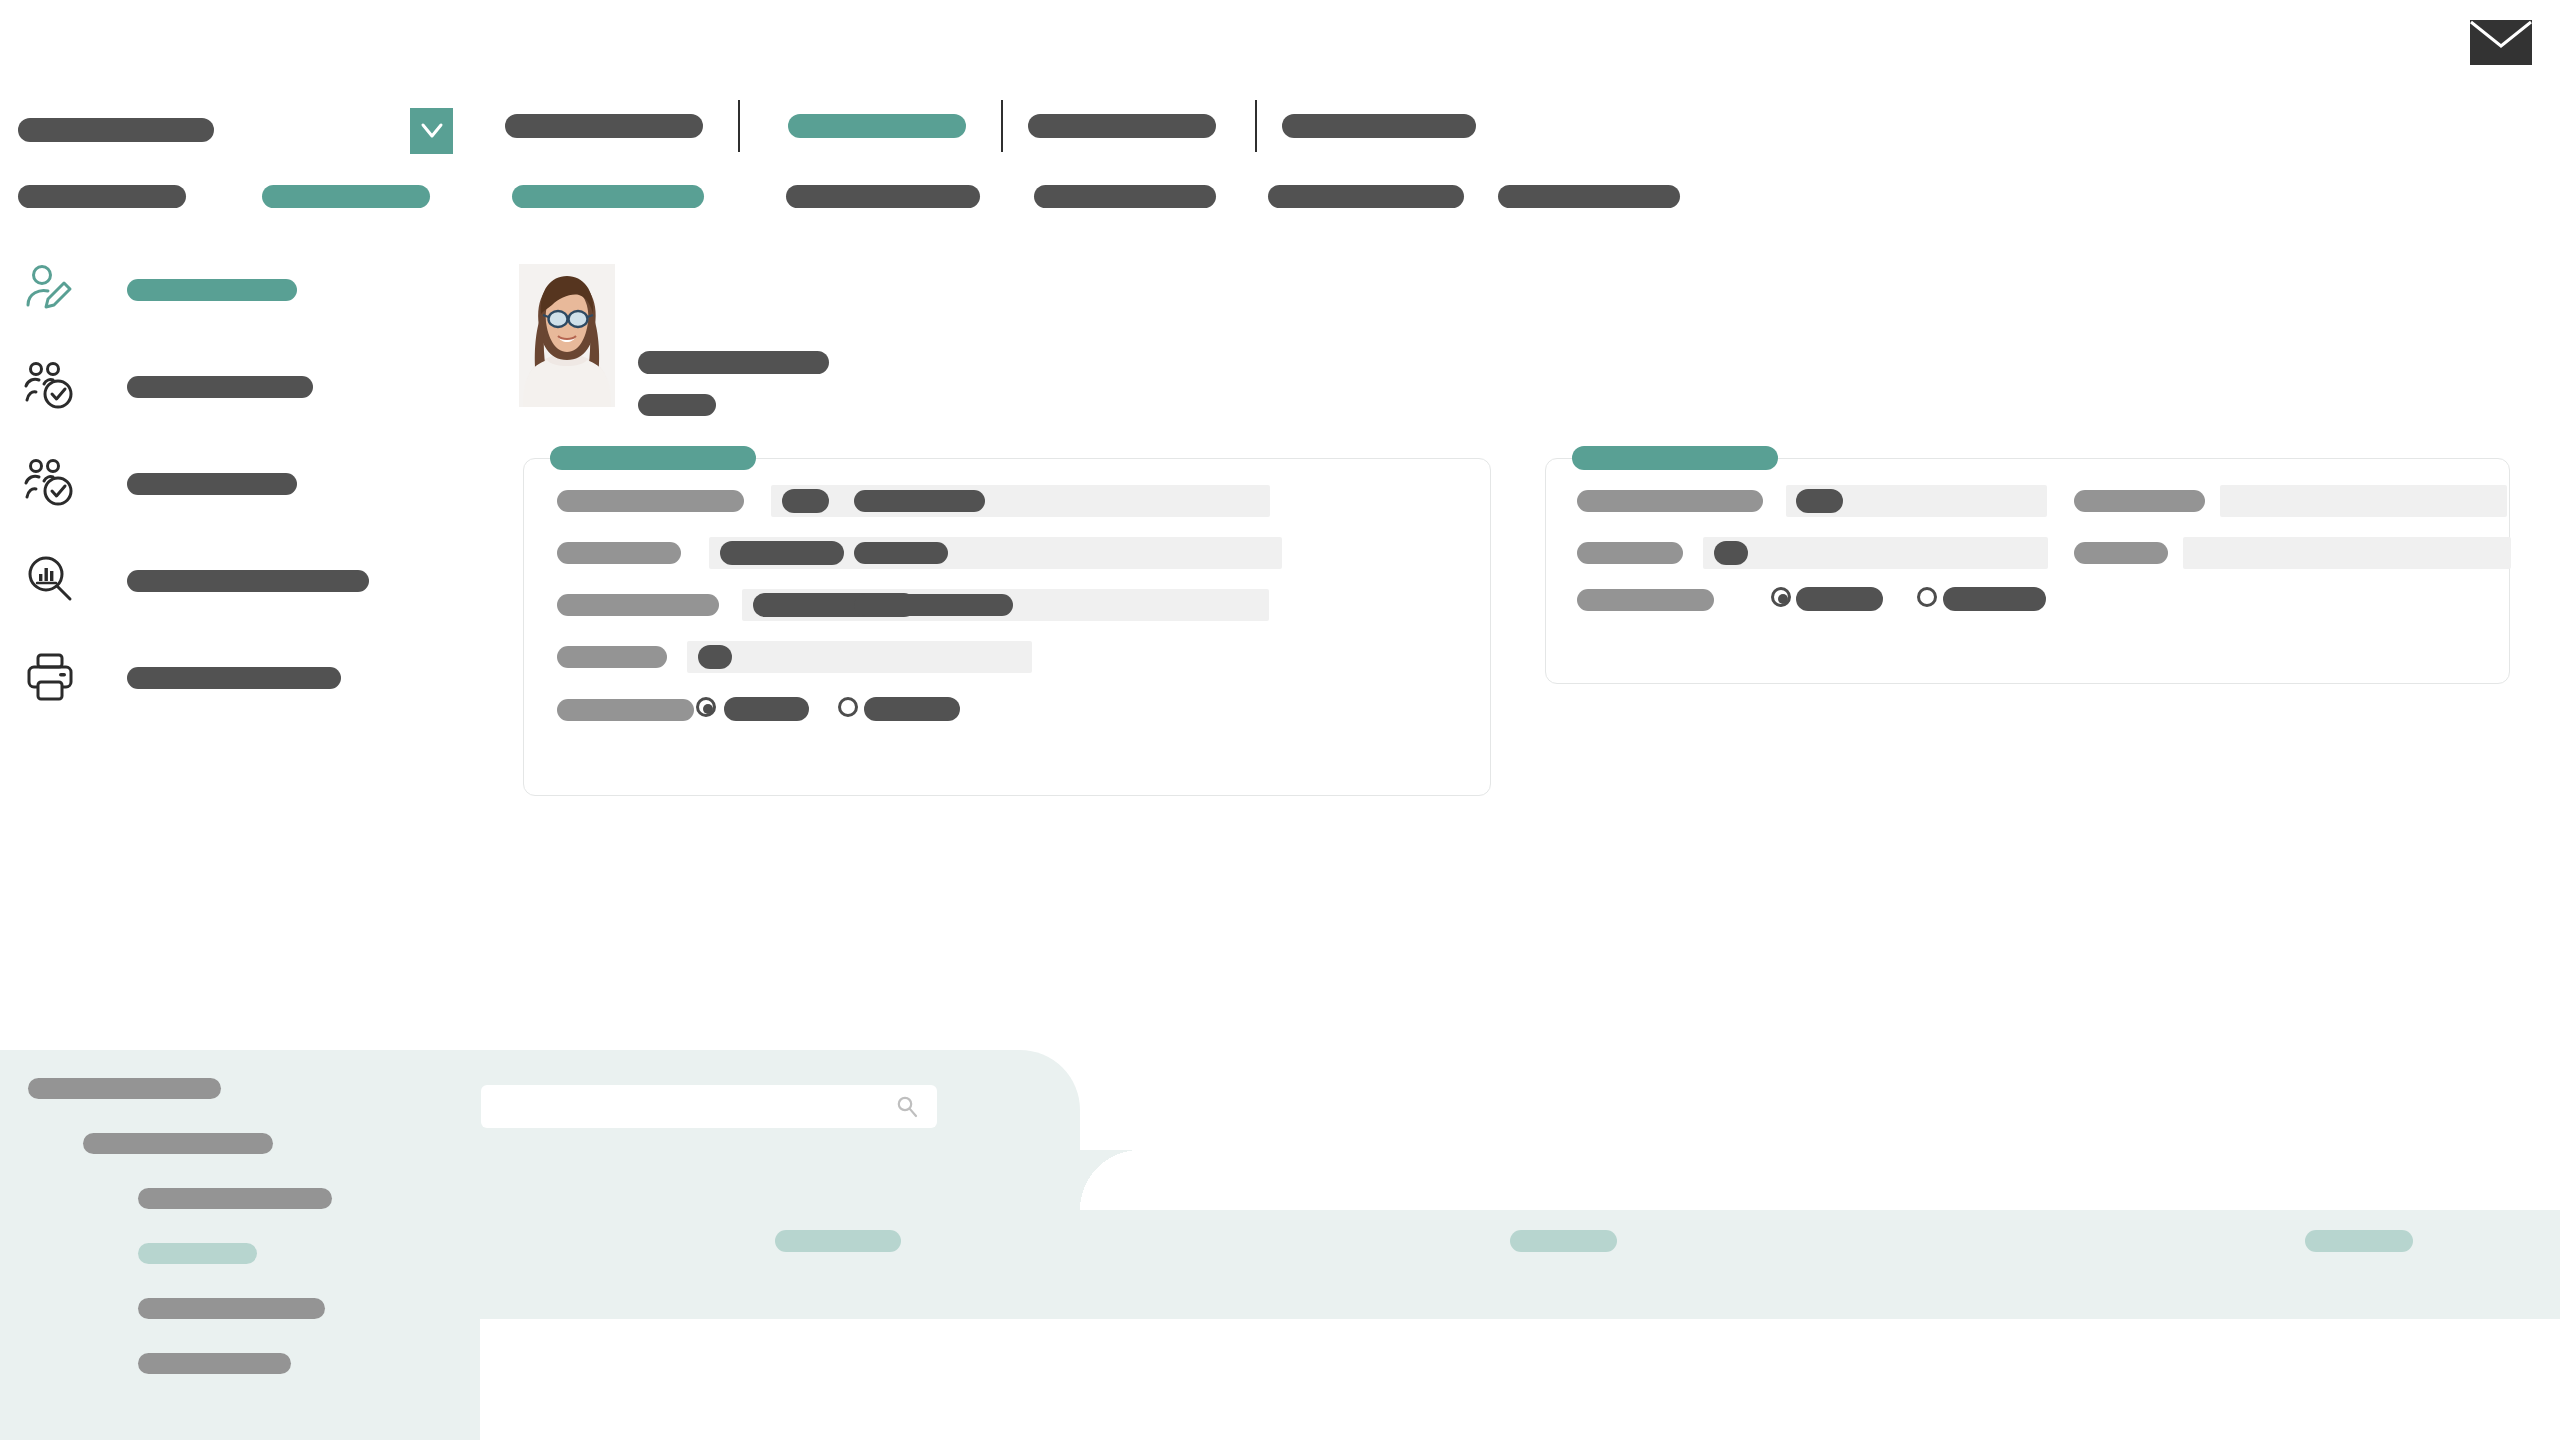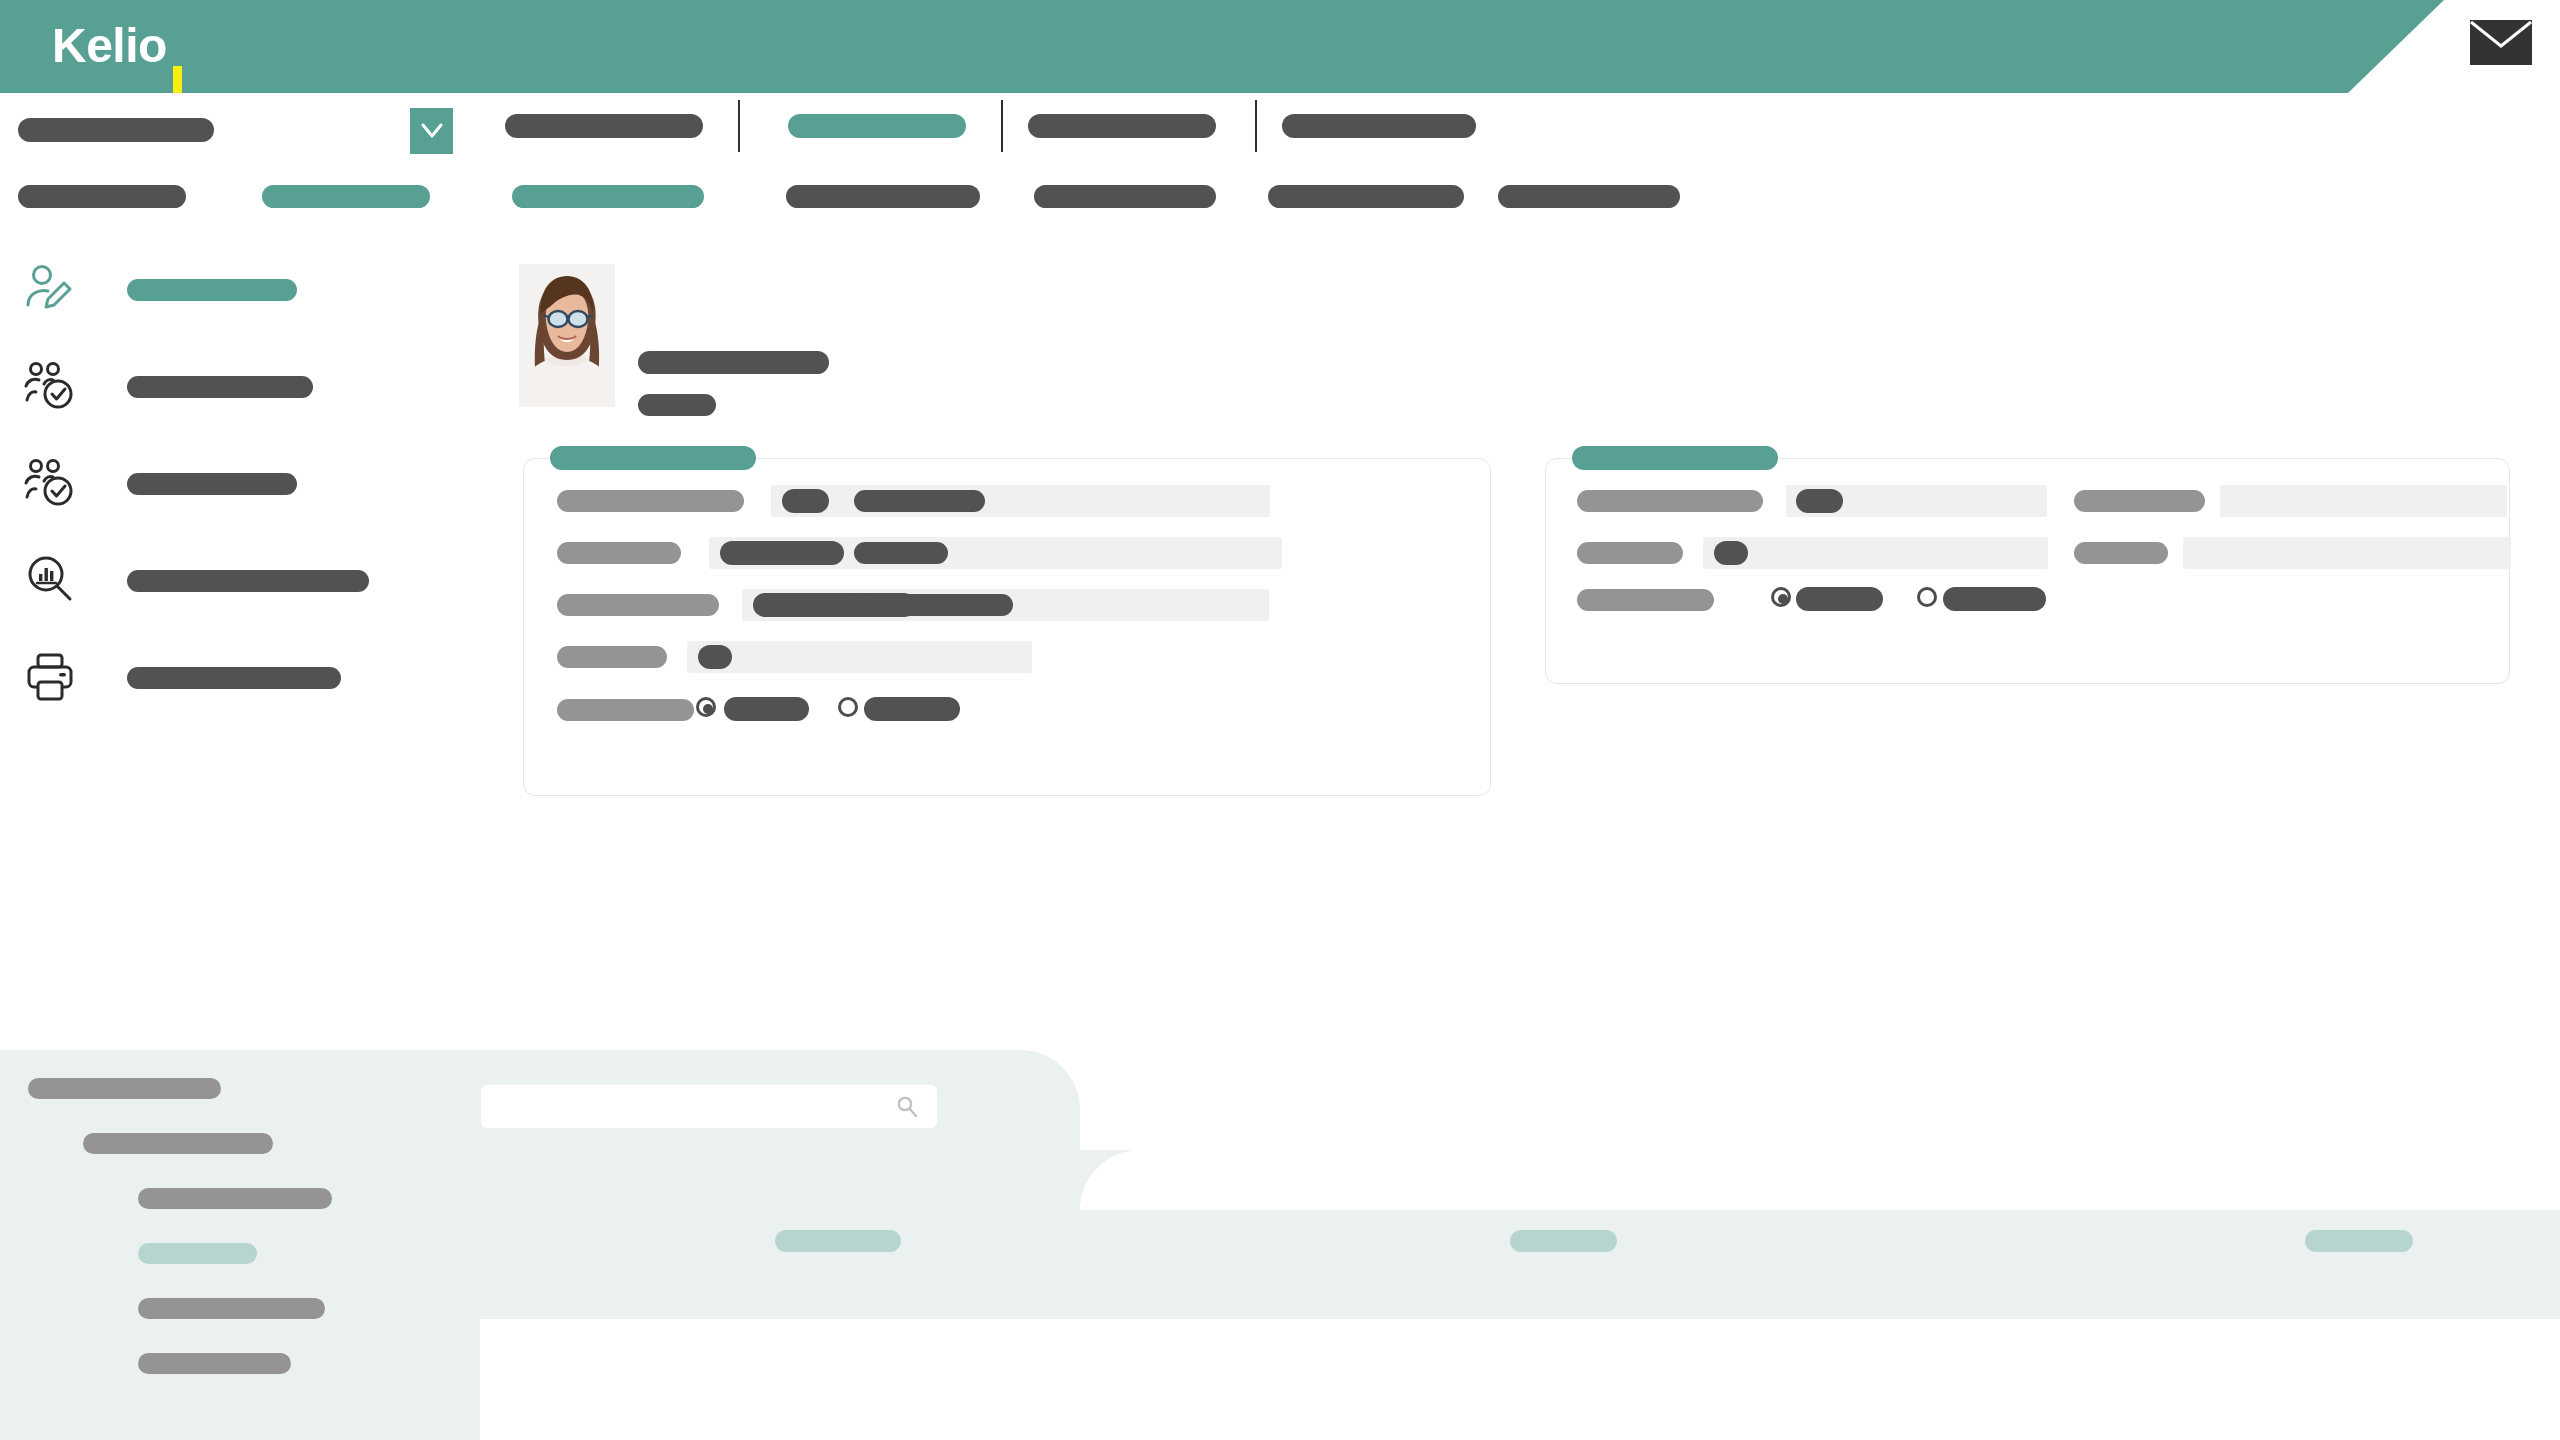--- a/index.html
+++ b/index.html
@@ -137,23 +137,20 @@
     --mint-bg: #eaf1f0;
     --mint-bar: #b7d5cf;
     --sel: #b9d5d0;
   }
 </style>
 </head>
 <body>
 
 <div class="screen">
 
-  <div class="header">
-    <div class="brand"><span>Kelio</span><span class="dot-wrap"><span class="yellow-bar"></span></span></div>
-  </div>
 
   <svg class="mail-icon" viewBox="0 0 62 45">
     <rect x="0" y="0" width="62" height="45" fill="#333333"></rect>
     <path d="M1 2 L31 26 L61 2" fill="none" stroke="#ffffff" stroke-width="3"></path>
   </svg>
 
   <div class="nav-row1">
     <div class="nav1-item bar-dark" style="left:18px;  top:18px; width:196px;"></div>
     <div class="nav1-item bar-dark" style="left:505px; top:14px; width:198px;"></div>
     <div class="nav1-item bar-teal" style="left:788px; top:14px; width:178px;"></div>

